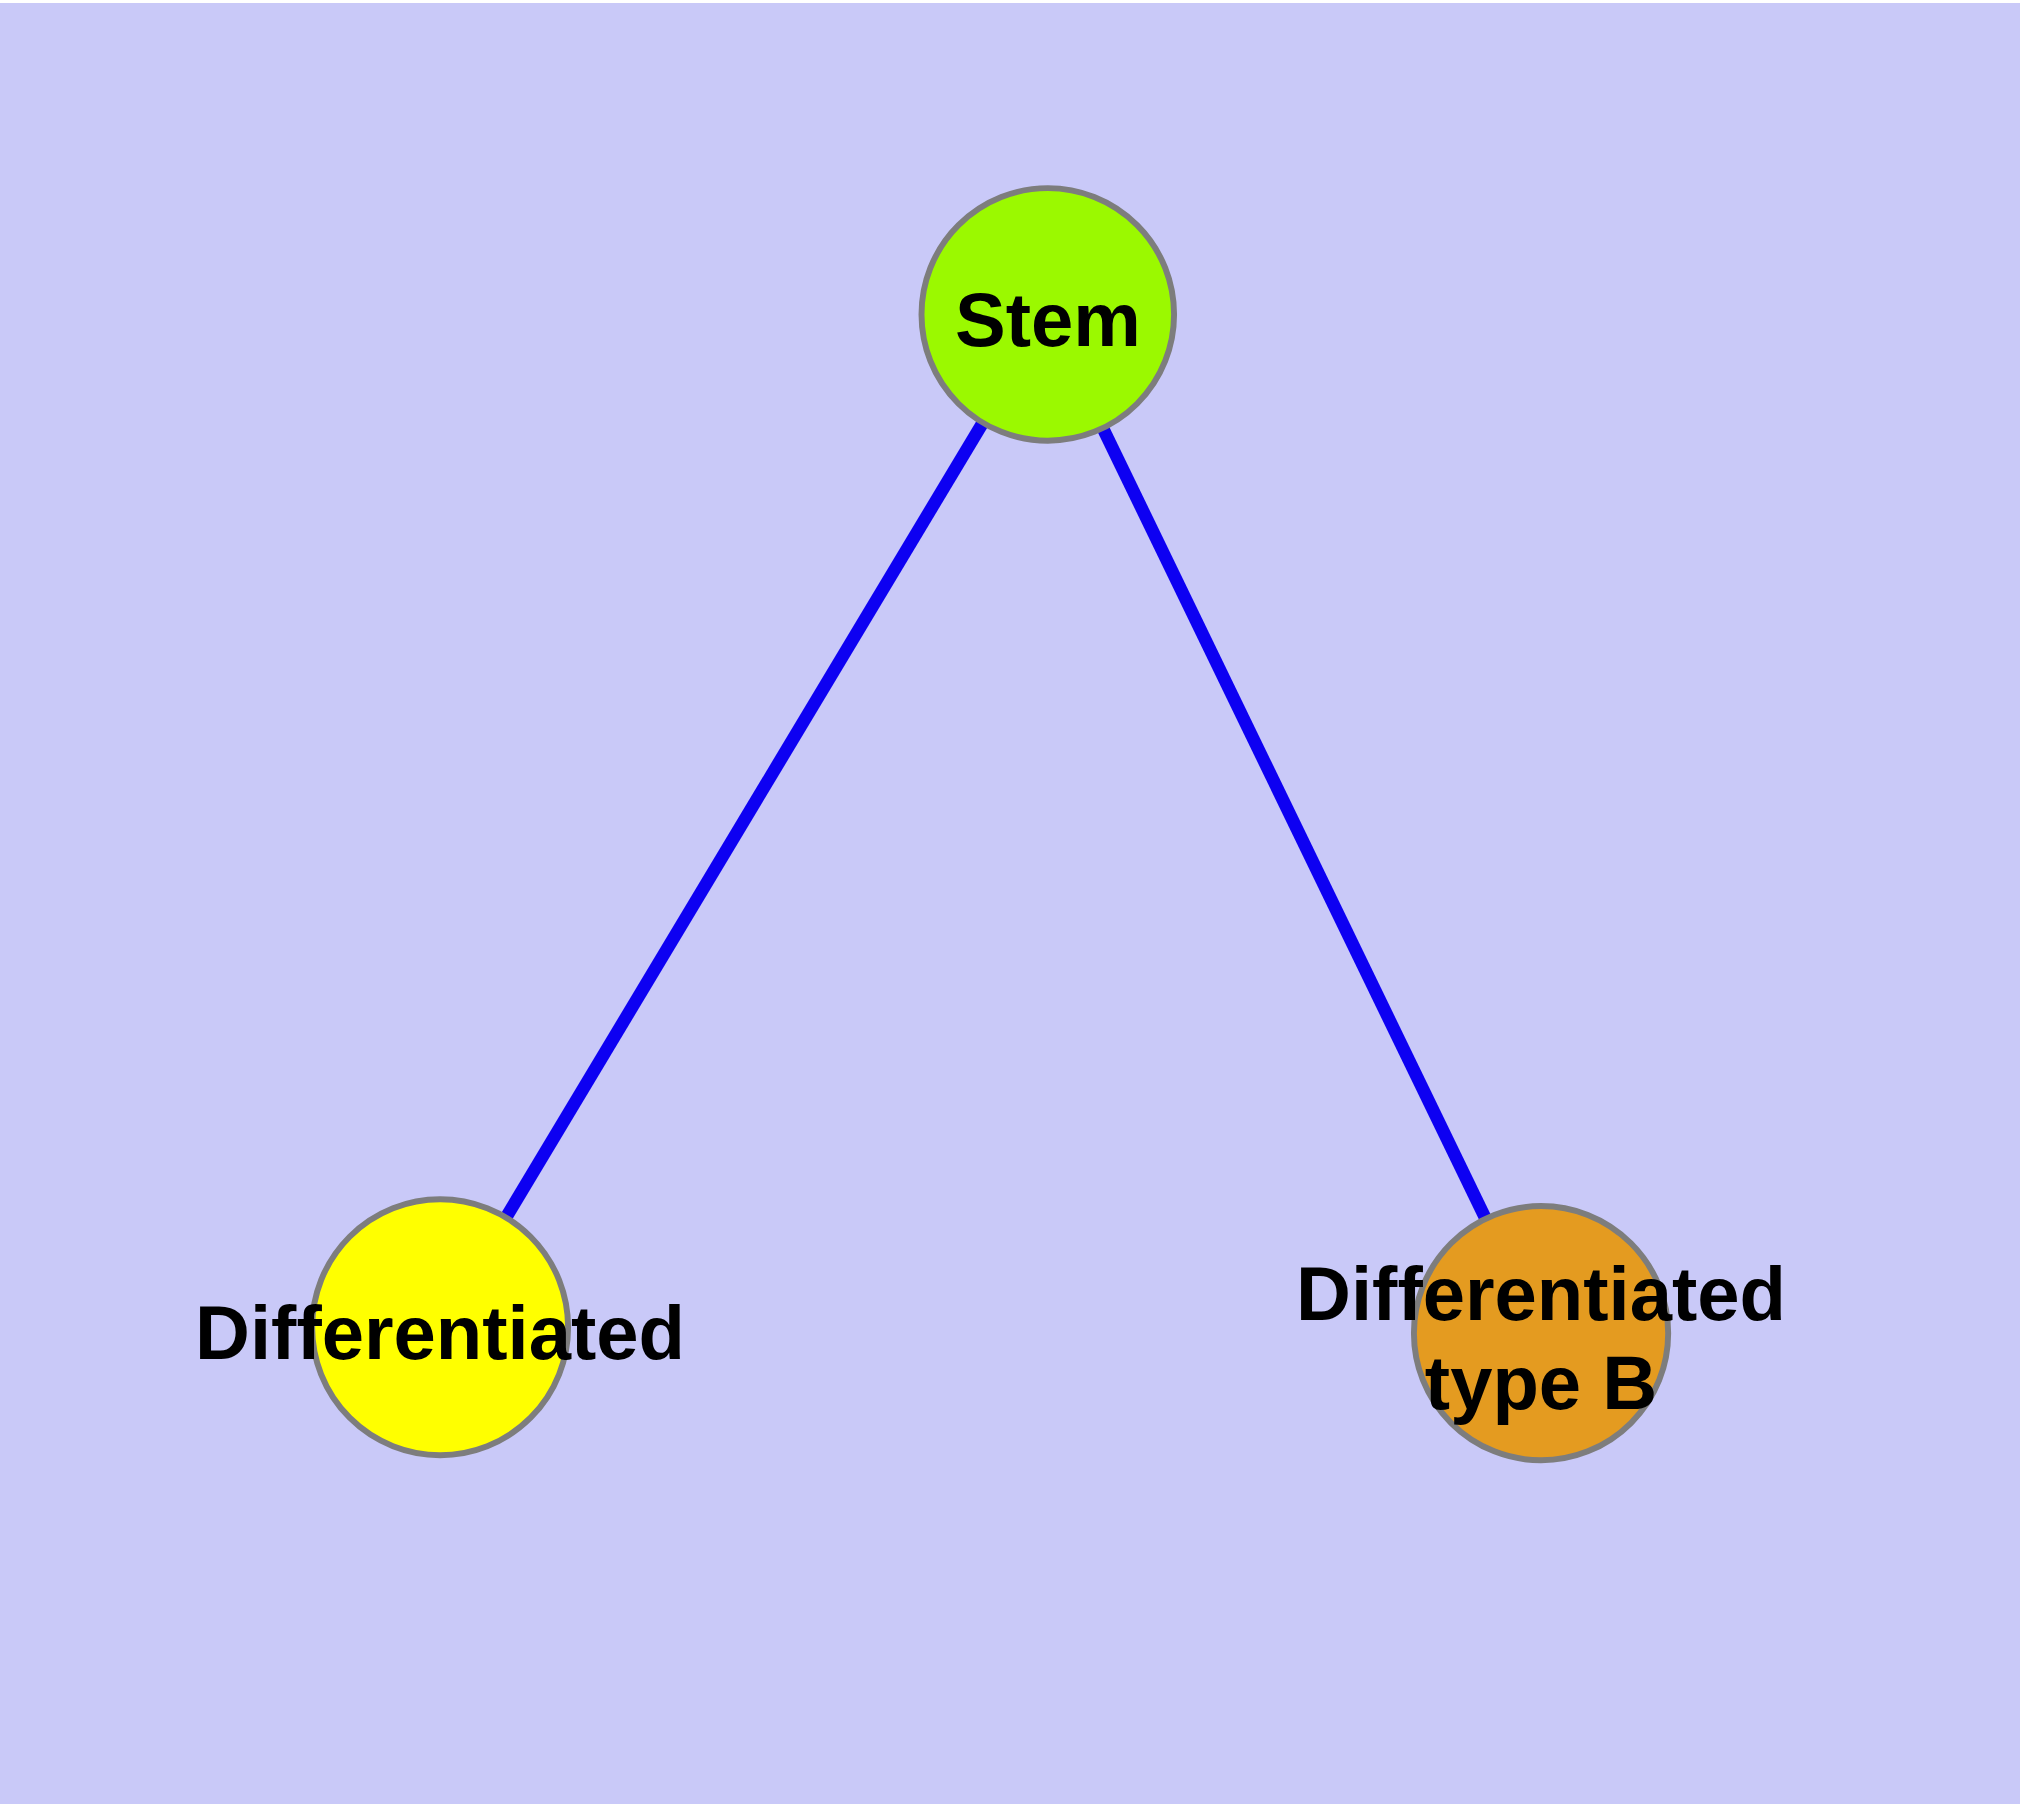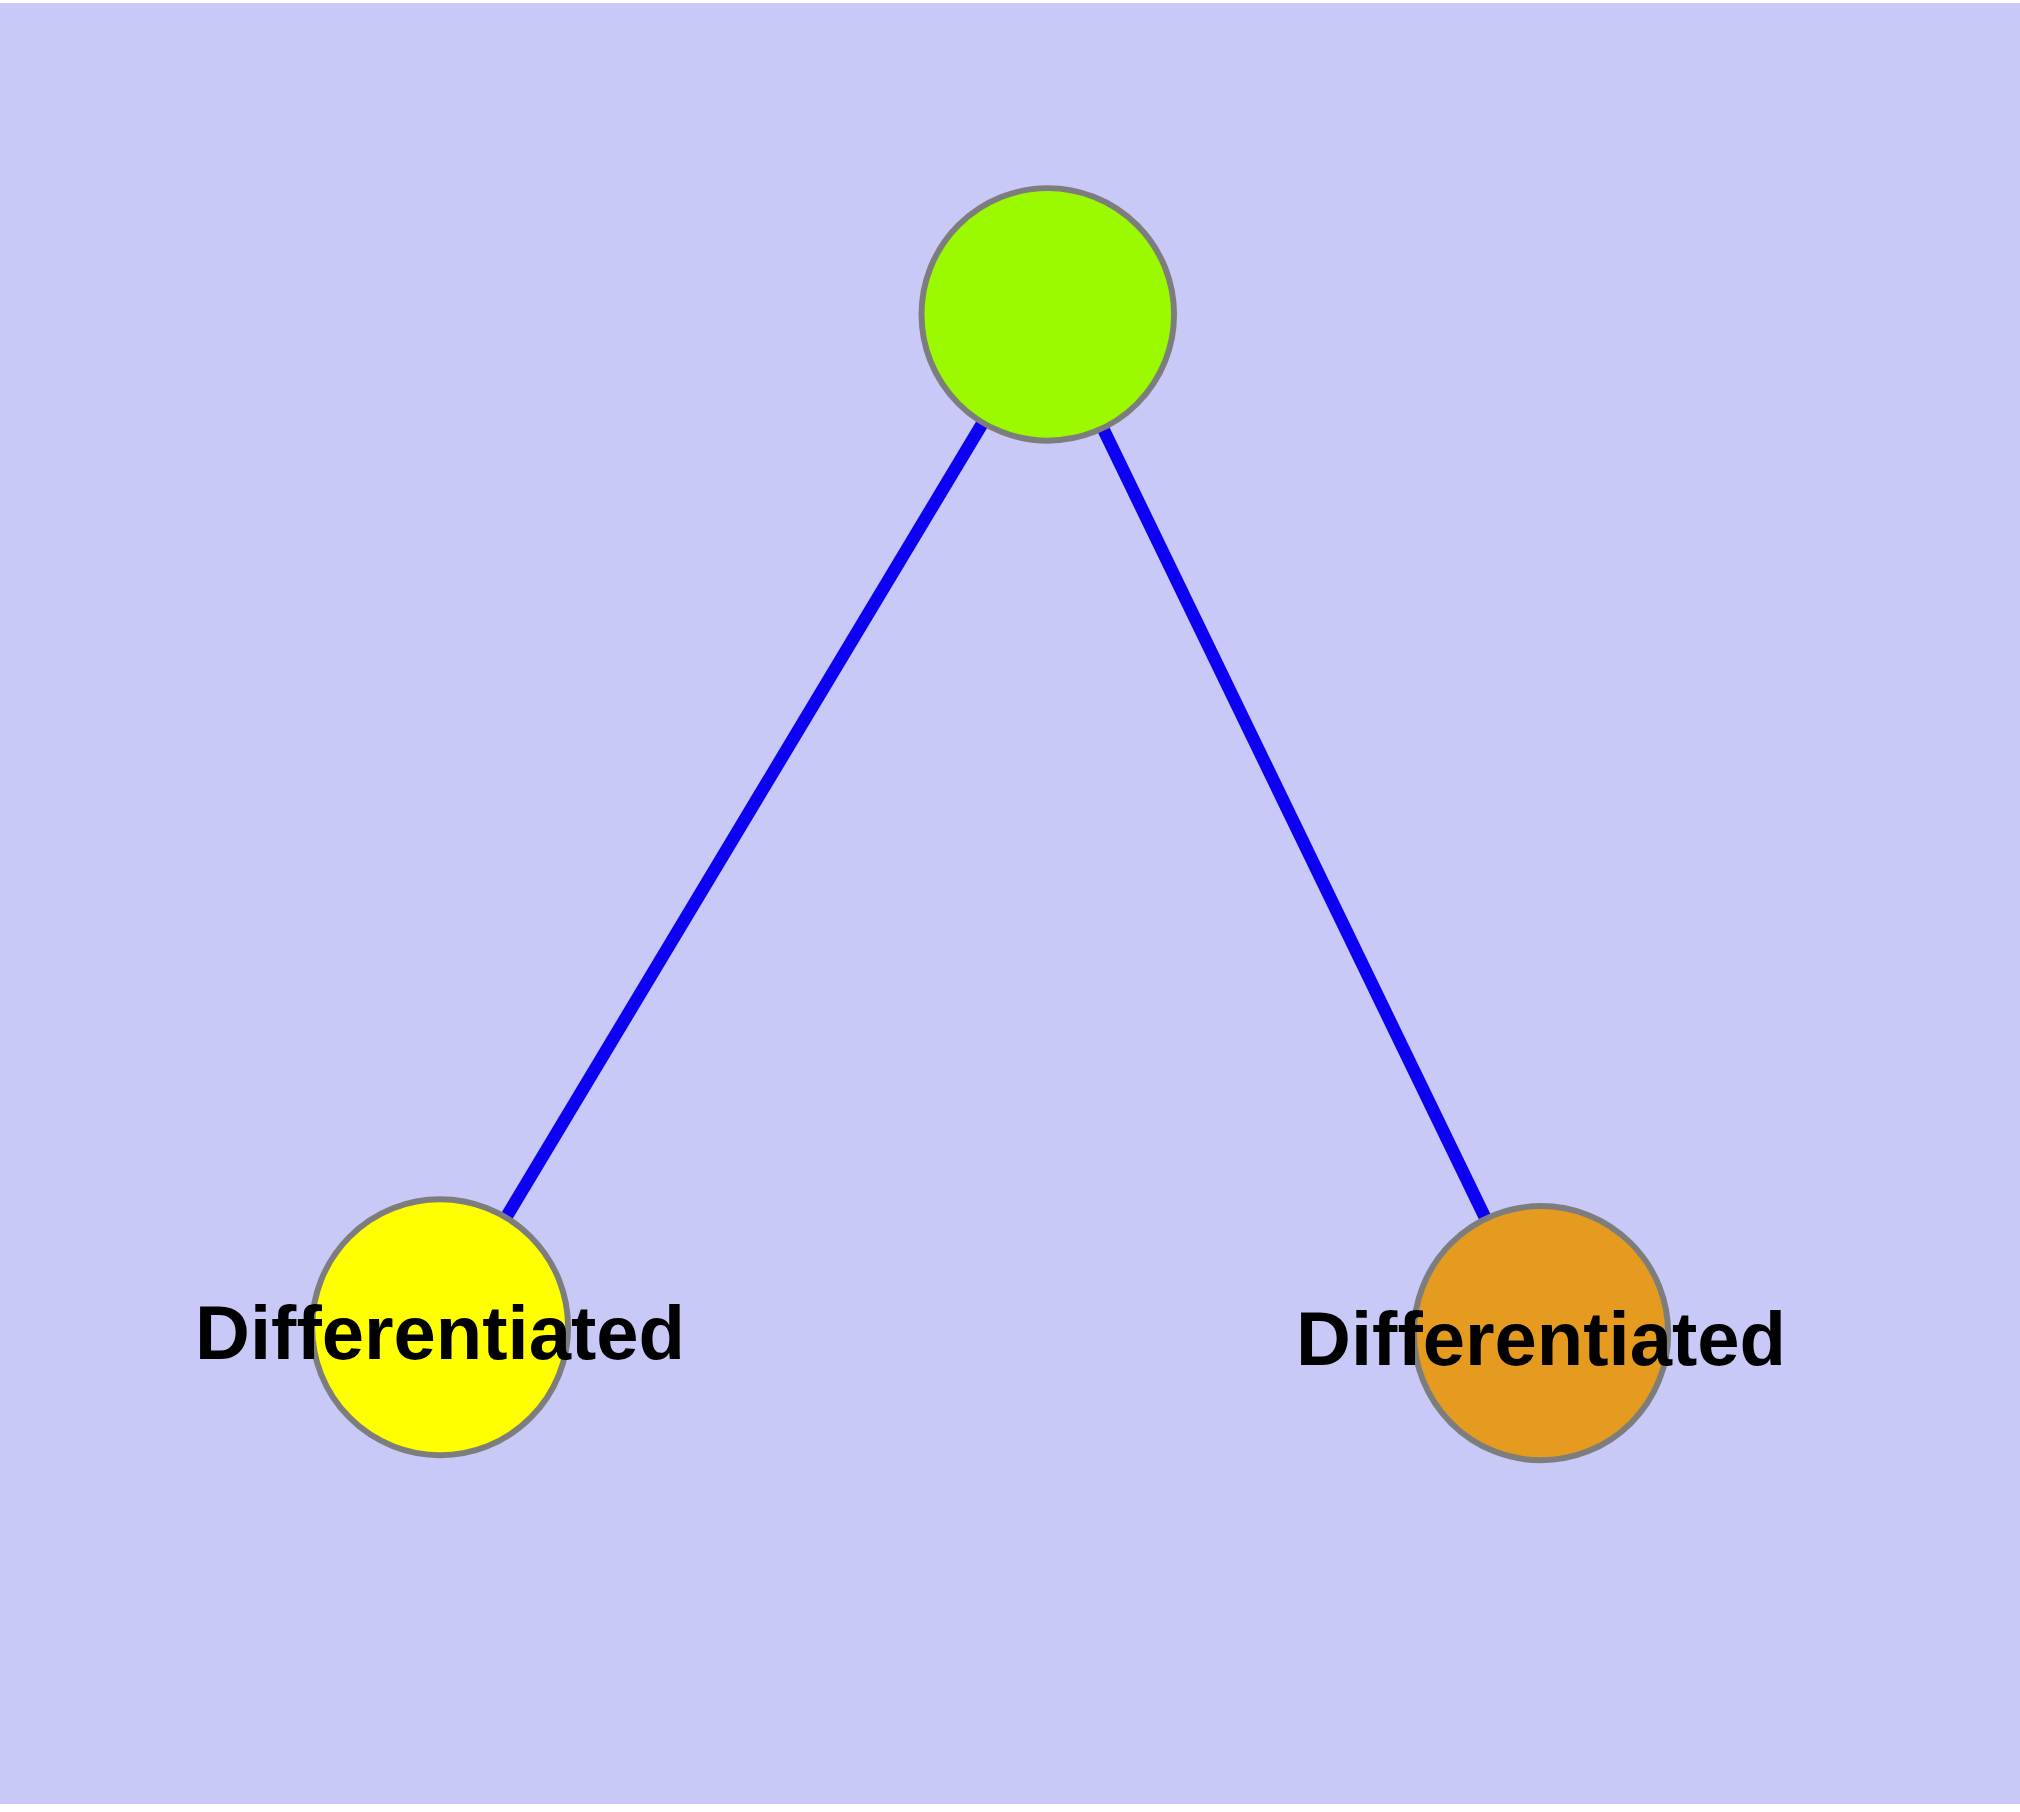--- a/index.html
+++ b/index.html
@@ -53,21 +53,25 @@
 <div class="stage">
   <div class="plot-bg" style="background: rgb(201, 201, 248); top: 2.5px; bottom: 8.5px;"></div>
   <svg id="graph-svg" viewBox="0 0 2384 2138" xmlns="http://www.w3.org/2000/svg">
       <line x1="1236" y1="371" x2="519" y2="1566" stroke="#0d00f2" stroke-width="15"></line>
       <line x1="1236" y1="371" x2="1818" y2="1573" stroke="#0d00f2" stroke-width="15"></line>
       <circle cx="1236" cy="371" r="149" fill="#9bf900" stroke="#7d7d7d" stroke-width="7"></circle>
       <circle cx="519" cy="1566" r="151" fill="#ffff00" stroke="#7d7d7d" stroke-width="7"></circle>
       <circle cx="1818" cy="1573" r="150" fill="#e49b20" stroke="#7d7d7d" stroke-width="7"></circle>
     </svg>
   <div id="labels">
+      <div class="node-label" style="left: 1048px; top: 319px; color: rgb(0, 0, 0);">
+        <div>Stem</div>
+      </div>
       <div class="node-label" style="left: 440px; top: 1332px; color: rgb(0, 0, 0);">
         <div>Differentiated</div>
       </div>
       <div class="node-label" style="left: 1541px; top: 1338px; color: rgb(0, 0, 0);">
         <div>Differentiated</div>
+        <div>type B</div>
       </div>
     </div>
 </div>
 
 
 </body></html>

